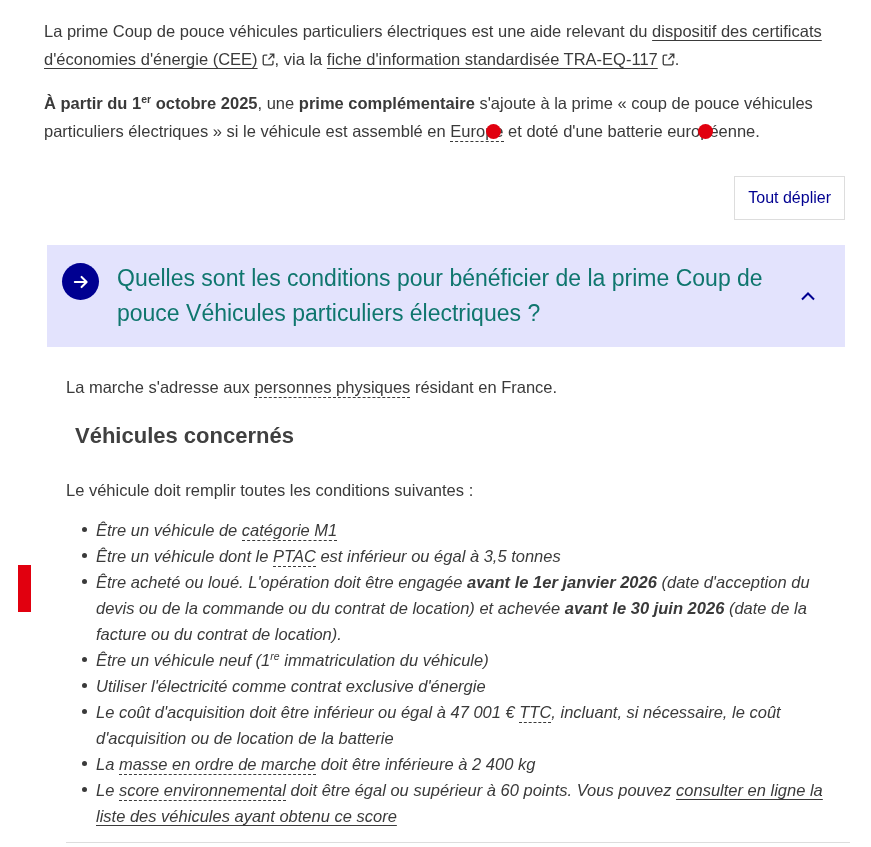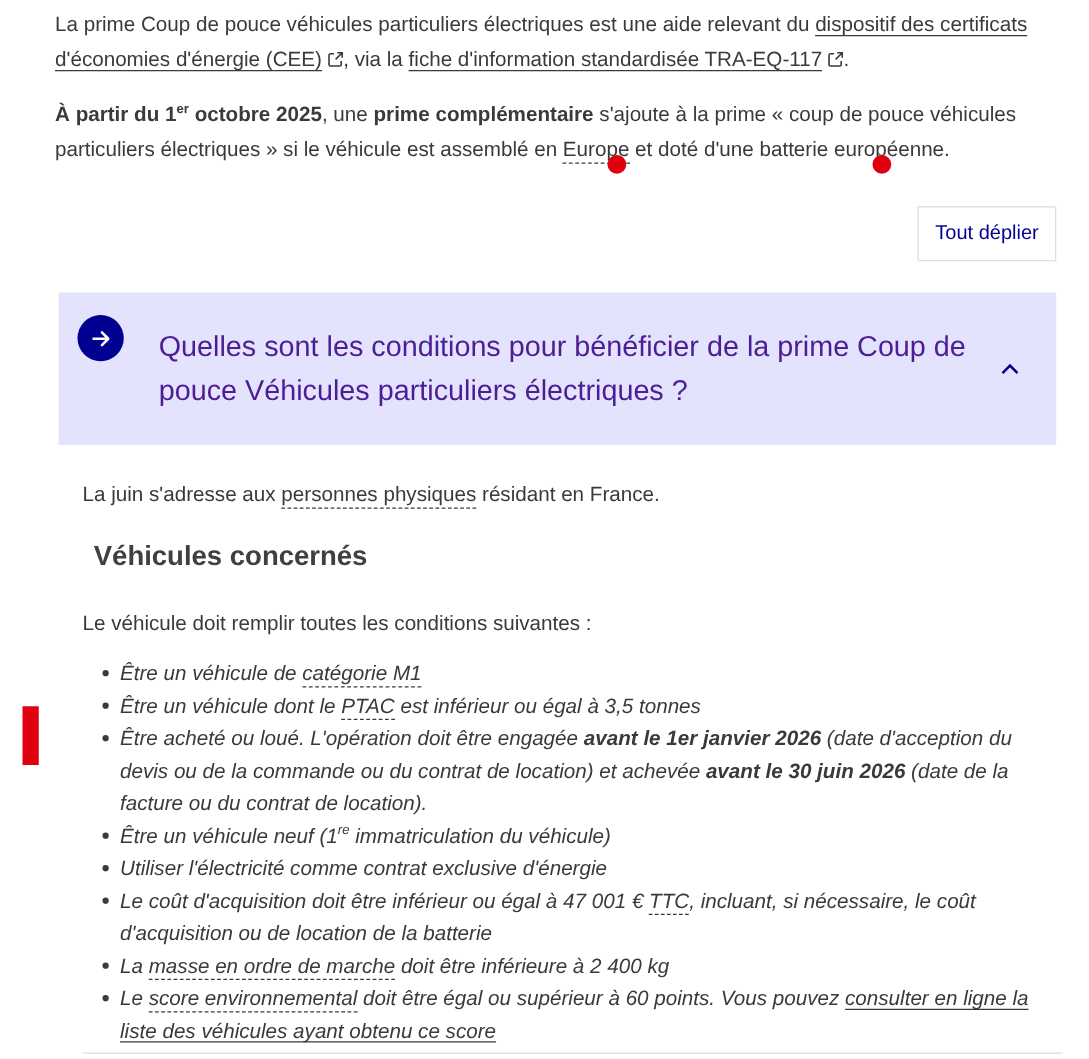--- a/index.html
+++ b/index.html
@@ -8,42 +8,42 @@
     position:relative; width:871px; height:847px; overflow:hidden;
     font-family:"Liberation Sans", sans-serif;
     font-size:16.5px; line-height:28px; color:#3a3a3a; background:#fff;
   }
   .b { font-weight:700; }
   sup { font-size:10.5px; line-height:0; }
   .u-solid { text-decoration:underline; text-underline-offset:3px; cursor:pointer; }
   .u-dash { border-bottom:1.5px dashed #3a3a3a; padding-bottom:1px; cursor:help; }
   .ext-ic svg { vertical-align:-1px; margin-left:4px; }
 
-  .intro { padding:6px 26px 0 44px; }
+  .intro { padding:17px 26px 0 44px; }
   .p2 { margin-top:16px; }
 
   .btn-row { display:flex; justify-content:flex-end; padding:0 26px; margin-top:31px; }
   .expand-btn {
     height:44px; padding:0 13px; background:#fff; border:1px solid #ddd;
     color:#000091; font-family:inherit; font-size:16px; font-weight:500;
     line-height:28px; cursor:pointer;
   }
 
   .accordion {
     margin:25px 26px 0 47px; background:#e3e3fd;
     display:flex; align-items:flex-start; padding:14px 14px 14px 15px; gap:16px;
     cursor:pointer;
   }
   .acc-circle {
     flex:0 0 37px; width:37px; height:37px; border-radius:50%; background:#000091;
     display:flex; align-items:center; justify-content:center; margin-top:4px;
   }
   .acc-title {
-    margin:12px; flex:1; max-width:648px;
-    font-size:23px; line-height:35px; font-weight:400; color:#4c1d95;
+    margin:2px; flex:1; max-width:648px;
+    font-size:23px; line-height:35px; font-weight:400; color:#0f766e;
   }
   .acc-chev { align-self:center; margin-left:auto; padding-right:16px; display:flex; }
 
   .section { padding:26px 21px 0 66px; }
   .heading {
     margin:20px 0 0 9px; font-size:22px; line-height:30px;
     font-weight:700; color:#404040;
   }
   .list-intro { margin-top:25px; }
   ul.conds { list-style:none; margin:13px 0 0 0; padding:0; line-height:26px; }
@@ -88,21 +88,21 @@
     </span>
     <h2 class="acc-title">Quelles sont les conditions pour bénéficier de la prime Coup de pouce Véhicules particuliers électriques ?</h2>
     <span class="acc-chev">
       <svg width="14" height="9" viewBox="0 0 14 9" aria-hidden="true">
         <path d="M1 7.5 7 1.5l6 6" fill="none" stroke="#000091" stroke-width="2"></path>
       </svg>
     </span>
   </div>
 
   <div class="section">
-    <p class="lead" style="margin:0"><span>La juin s'adresse aux </span><span class="u-dash">personnes physiques</span><span> résidant en France.</span></p>
+    <p class="lead" style="margin:0"><span>La marche s'adresse aux </span><span class="u-dash">personnes physiques</span><span> résidant en France.</span></p>
     <h3 class="heading">Véhicules concernés</h3>
     <p class="list-intro" style="margin:25px 0 0 0"><span>Le véhicule doit remplir toutes les conditions suivantes :</span></p>
     <ul class="conds">
         <li><span>Être un véhicule de </span><span class="u-dash">catégorie M1</span></li>
         <li><span>Être un véhicule dont le </span><span class="u-dash">PTAC</span><span> est inférieur ou égal à 3,5 tonnes</span></li>
         <li><span>Être acheté ou loué. L'opération doit être engagée </span><span class="b">avant le 1er janvier 2026</span><span> (date d'acception du devis ou de la commande ou du contrat de location) et achevée </span><span class="b">avant le 30 juin 2026</span><span> (date de la facture ou du contrat de location).</span></li>
         <li><span>Être un véhicule neuf (1</span><sup>re</sup><span> immatriculation du véhicule)</span></li>
         <li><span>Utiliser l'électricité comme contrat exclusive d'énergie</span></li>
         <li><span>Le coût d'acquisition doit être inférieur ou égal à 47 001 € </span><span class="u-dash">TTC</span><span>, incluant, si nécessaire, le coût d'acquisition ou de location de la batterie</span></li>
         <li><span>La </span><span class="u-dash">masse en ordre de marche</span><span> doit être inférieure à 2 400 kg</span></li>

